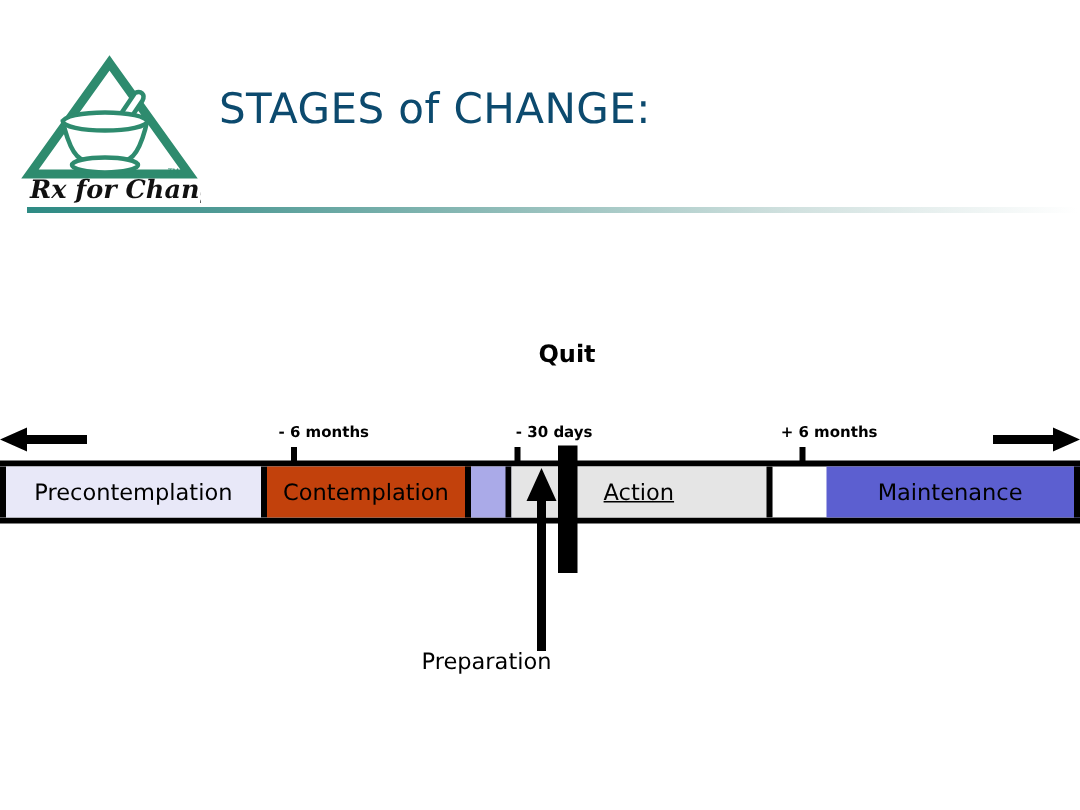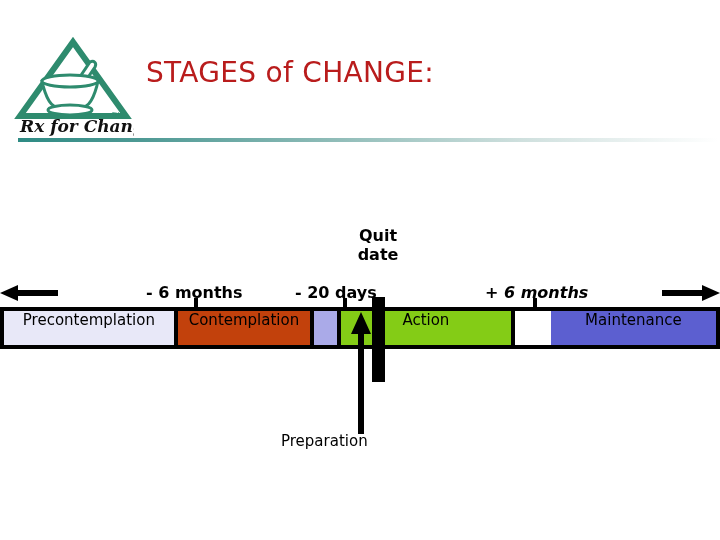--- a/index.html
+++ b/index.html
@@ -12,21 +12,21 @@
   }
 
   
   #header{position:absolute;left:0;top:0;width:720px;height:152px;}
 
   #logo{position:absolute;left:12px;top:36px;width:122px;height:100px;}
   #logo svg{display:block;}
 
   #title-block{position:absolute;left:146px;top:56px;width:520px;}
   .title-line{
-    color:#b91c1c;
+    color:#0c4a6e;
     font-size:28px;
     line-height:34px;
     letter-spacing:0.3px;
     white-space:nowrap;
   }
 
   #title-rule{
     position:absolute;left:18px;top:138px;width:700px;height:4px;
     background:linear-gradient(to right,#2e8b84 0%,#4f9a95 18%,#8fbcb8 45%,#cfe0de 72%,#ffffff 100%);
   }
@@ -38,46 +38,46 @@
   #quit-date{
     position:absolute;left:330px;top:226px;width:96px;
     text-align:center;
     font-size:16px;font-weight:bold;color:#000;
     line-height:19px;
   }
 
   
   .tick-label{
     position:absolute;
-    font-size:16px;font-weight:bold;color:#000;
+    font-size:10px;font-weight:bold;color:#000;
     white-space:nowrap;
-    text-align:left;
+    text-align:right;
   }
   #tick-label-0{left:146px;top:283px;width:100px;}
   #tick-label-1{left:295px;top:283px;width:100px;}
-  #tick-label-2{left:485px;top:283px;width:100px;font-style:italic;}
+  #tick-label-2{left:485px;top:283px;width:100px;}
 
   
   .tick-mark{position:absolute;width:4px;height:11px;background:#000;}
   #tick-mark-0{left:194px;top:298px;}
   #tick-mark-1{left:343px;top:298px;}
   #tick-mark-2{left:533px;top:298px;}
 
   
   #bar{
     position:absolute;left:0px;top:307px;width:720px;height:42px;
     border-top:4px solid #000;border-bottom:4px solid #000;
     box-sizing:border-box;
     display:flex;
   }
   .seg{
     position:relative;
     height:100%;
     box-sizing:border-box;
-    display:flex;justify-content:center;
+    display:flex;align-items:center;justify-content:center;
     font-size:15px;color:#000;
     border-right:4px solid #000;
     white-space:nowrap;
   }
   .seg:first-child{border-left:4px solid #000;}
   .seg:last-child{border-right:4px solid #000;margin-left:36px;}
 
   
   #arrow-left{position:absolute;left:0px;top:283px;width:60px;height:20px;}
   #arrow-right{position:absolute;left:660px;top:283px;width:60px;height:20px;}
@@ -122,25 +122,24 @@
     <div class="title-line">STAGES of CHANGE:</div>
   </div>
 
   <div id="title-rule"></div>
 </div>
 
 <div id="diagram">
 
   <div id="quit-date">
     <div>Quit</div>
-    <div>date</div>
   </div>
 
   <div class="tick-label" id="tick-label-0">- 6 months</div>
-  <div class="tick-label" id="tick-label-1">- 20 days</div>
+  <div class="tick-label" id="tick-label-1">- 30 days</div>
   <div class="tick-label" id="tick-label-2">+ 6 months</div>
 
   <div class="tick-mark" id="tick-mark-0"></div>
   <div class="tick-mark" id="tick-mark-1"></div>
   <div class="tick-mark" id="tick-mark-2"></div>
 
   <svg id="arrow-left" viewBox="0 0 60 20">
     <polygon points="0,10 18,2 18,7 58,7 58,13 18,13 18,18" fill="#000000"></polygon>
   </svg>
 
@@ -151,21 +150,21 @@
   <div id="bar">
     <div class="seg" style="background: rgb(232, 232, 248); width: 194px;">
       <span>Precontemplation</span>
     </div>
     <div class="seg" style="background: #c2410c; width: 149px;">
       <span>Contemplation</span>
     </div>
     <div class="seg" style="background: rgb(170, 170, 232); width: 29px;">
       <span></span>
     </div>
-    <div class="seg" style="background: #84cc16; width: 190px;">
+    <div class="seg" style="background: #e5e5e5; width: 190px; text-decoration: underline;">
       <span>Action</span>
     </div>
     <div class="seg" style="background: rgb(92, 95, 208); width: 185px;">
       <span>Maintenance</span>
     </div>
   </div>
 
   <div id="quit-bar"></div>
 
   <svg id="prep-arrow" viewBox="0 0 28 122">

